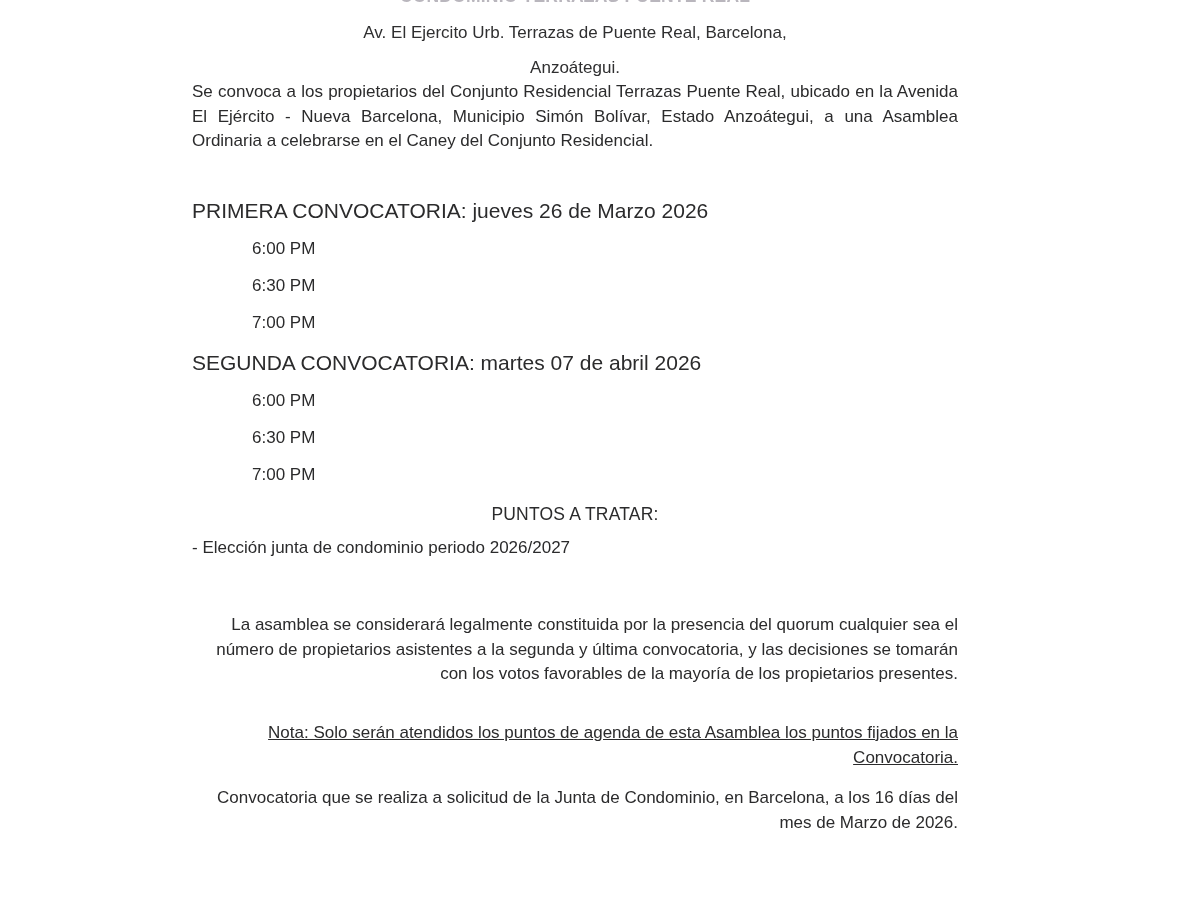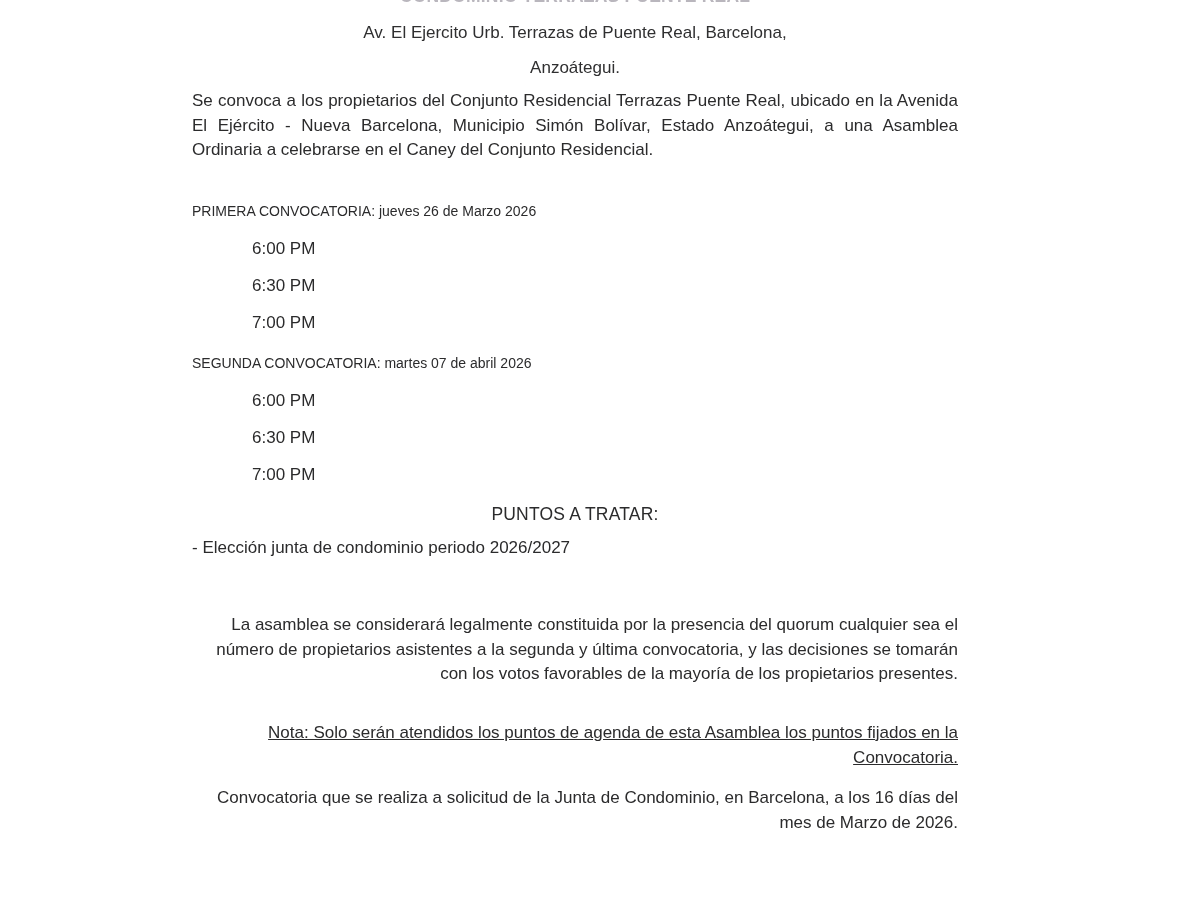--- a/index.html
+++ b/index.html
@@ -68,30 +68,30 @@
     left: 0;
     width: 766px;
     font-size: 17px;
     line-height: 24.5px;
     margin: 0;
     color: #2b2b2c;
   }
   .para.justify { text-align: justify; text-align-last: left; }
   .para.left { text-align: right; }
 
-  .p-intro  { top: 89px; }
+  .p-intro  { top: 80px; }
   .p-quorum { top: 613px; }
   .p-nota   { top: 721px; text-decoration: underline; }
   .p-final  { top: 786px; }
 
   .conv-heading {
     position: absolute;
     left: 0;
     width: 766px;
-    font-size: 14px;
+    font-size: 21px;
     line-height: 22px;
     margin: 0;
     color: #2b2b2c;
     white-space: nowrap;
   }
   .conv-1 { top: 200px; }
   .conv-2 { top: 352px; }
 
   .time-list {
     position: absolute;

